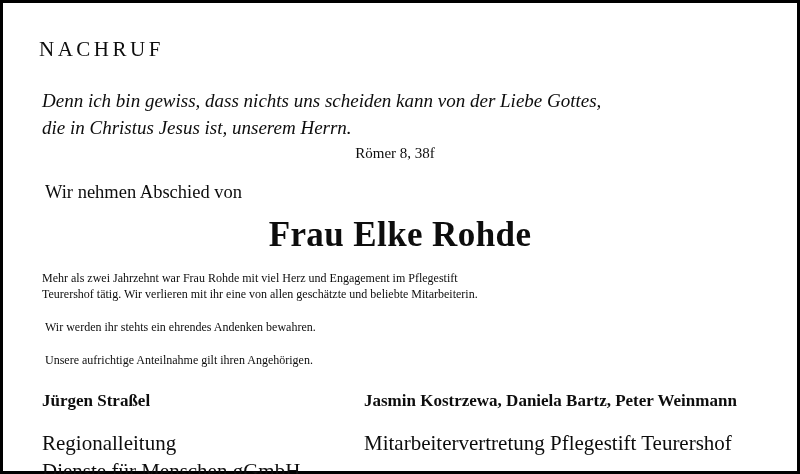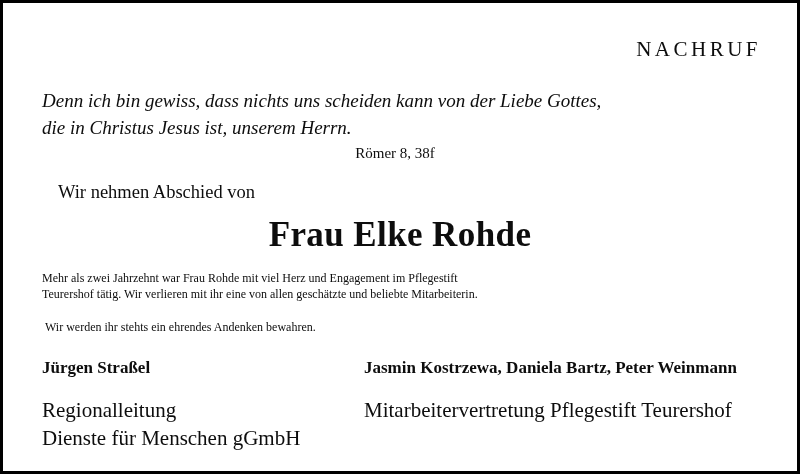--- a/index.html
+++ b/index.html
@@ -17,21 +17,21 @@
   .obituary {
     box-sizing: border-box;
     width: 800px;
     height: 474px;
     border: 3px solid #000000;
     background: #ffffff;
     padding: 26px 36px 18px 36px;
     position: relative;
   }
   .heading {
-    text-align: right;
+    text-align: left;
     font-size: 21px;
     letter-spacing: 3.5px;
     font-weight: 400;
     margin: 8px 0 26px 0;
     font-family: "Liberation Serif", serif;
   }
   .verse {
     font-style: italic;
     font-size: 19px;
     line-height: 1.42;
@@ -43,21 +43,21 @@
     white-space: nowrap;
   }
   .verse-ref {
     font-size: 15px;
     text-align: center;
     margin: 3px 0 20px 0;
     padding-right: 10px;
   }
   .farewell {
     font-size: 18.5px;
-    margin: 0 0 4px 13px;
+    margin: 0 0 4px 0;
     padding-left: 6px;
   }
   .name {
     text-align: center;
     font-size: 35px;
     font-weight: bold;
     letter-spacing: 0.4px;
     margin: 12px 0 16px 0;
   }
   .body-par {
@@ -115,20 +115,21 @@
 
   <div class="name">Frau Elke Rohde</div>
 
   <div class="body-par">
     <span class="l">Mehr als zwei Jahrzehnt war Frau Rohde mit viel Herz und Engagement im Pflegestift</span>
     <span class="l">Teurershof tätig. Wir verlieren mit ihr eine von allen geschätzte und beliebte Mitarbeiterin.</span>
   </div>
 
   <div class="body-par par-indent">Wir werden ihr stehts ein ehrendes Andenken bewahren.</div>
 
+  <div class="body-par par-indent">Unsere aufrichtige Anteilnahme gilt ihren Angehörigen.</div>
 
   <div class="signatures">
     <div class="sig-col-left">
       <div class="sig-name">Jürgen Straßel</div>
       <div class="sig-line">Regionalleitung</div>
       <div class="sig-line">Dienste für Menschen gGmbH</div>
     </div>
     <div class="sig-col-right">
       <div class="sig-name">Jasmin Kostrzewa, Daniela Bartz, Peter Weinmann</div>
       <div class="sig-line">Mitarbeitervertretung Pflegestift Teurershof</div>

